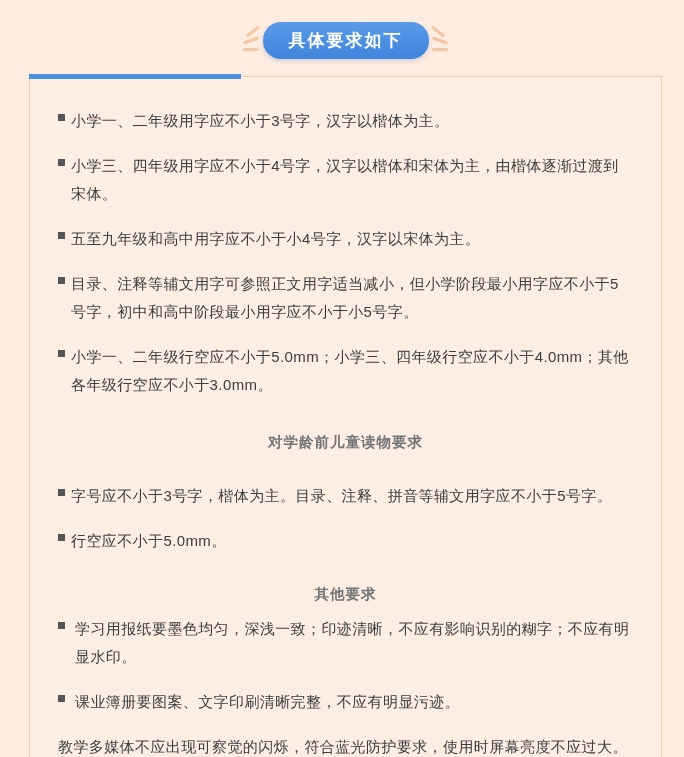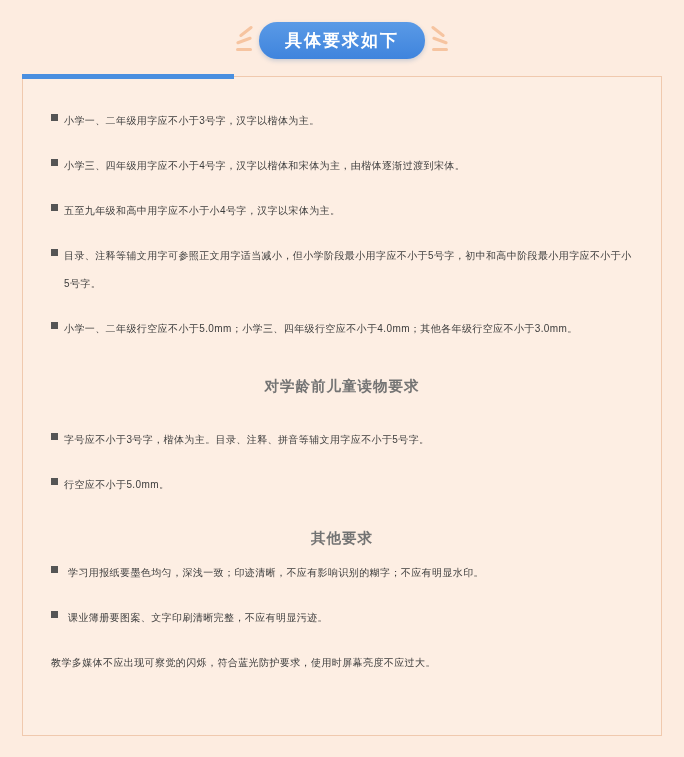--- a/index.html
+++ b/index.html
@@ -13,20 +13,21 @@
     font-family: "Liberation Sans", sans-serif;
     color: #333333;
     overflow: hidden;
   }
 
   .page {
     position: relative;
     width: 684px;
     height: 757px;
     box-sizing: border-box;
+    padding-left: 7px;
   }
 
   
   .header {
     position: relative;
     height: 76px;
   }
   .badge-wrap {
     position: absolute;
     left: 0;
@@ -99,21 +100,21 @@
     flex: 0 0 auto;
     width: 7px;
     height: 7px;
     background: #555555;
     margin: 7px 6px 0 0;
   }
   .bullet.spaced {
     margin-right: 10px;
   }
   .item-text {
-    font-size: 10px;
+    font-size: 15px;
     line-height: 28px;
     color: #3c3c3c;
     letter-spacing: 0.4px;
     flex: 1 1 auto;
   }
 
   .section-title {
     text-align: center;
     font-size: 14.5px;
     font-weight: bold;

